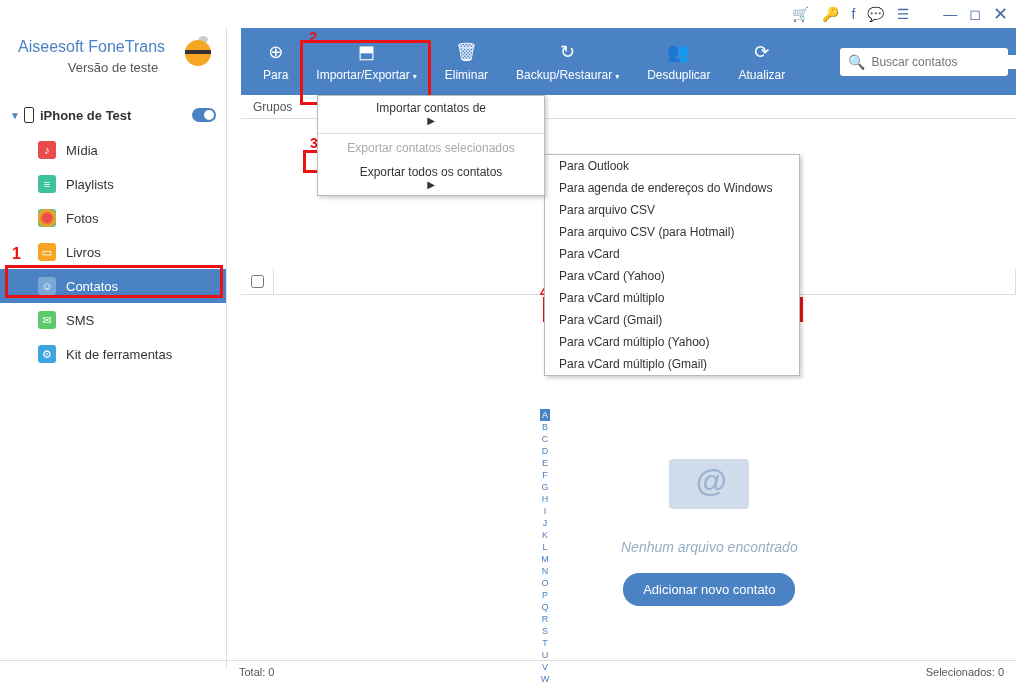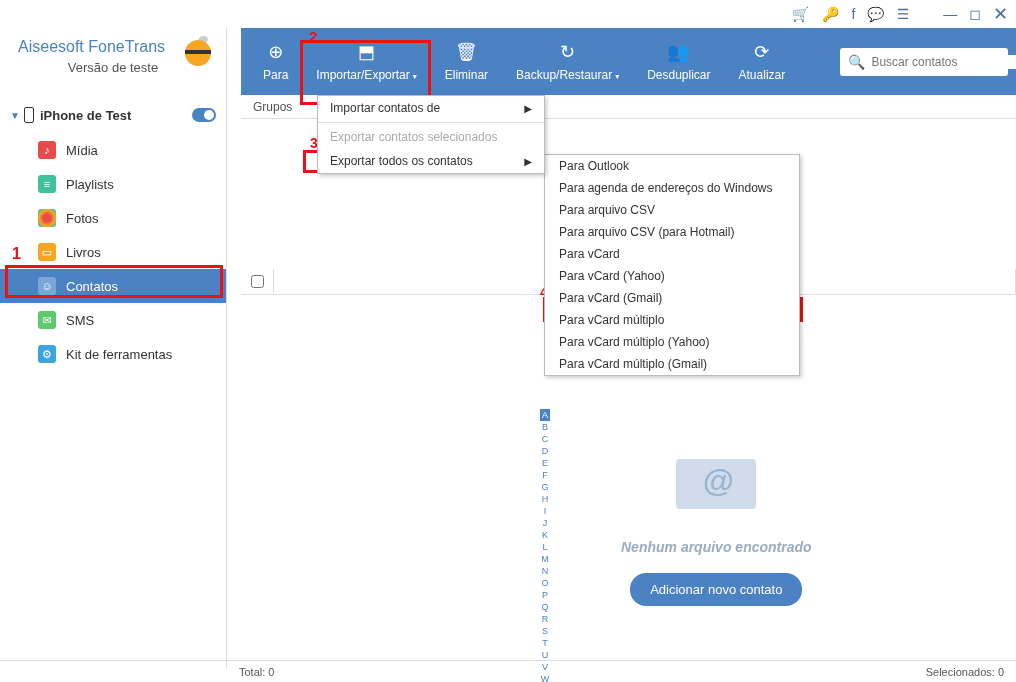--- a/index.html
+++ b/index.html
@@ -55,42 +55,42 @@
 .tool-btn { color: #fff; text-align: center; padding: 0 14px; font-size: 12px; cursor: pointer; display: flex; flex-direction: column; align-items: center; gap: 6px; }
 .tool-btn .ticon { font-size: 18px; height: 20px; display: flex; align-items: center; }
 .tool-caret { font-size: 8px; margin-left: 3px; }
 .search-box { margin-left: auto; background: #fff; border-radius: 3px; height: 28px; width: 168px; display: flex; align-items: center; padding: 0 8px; }
 .search-box input { border: none; outline: none; font-size: 12px; flex: 1; color: #888; }
 .search-icon { color: #4a82c4; margin-right: 6px; font-size: 14px; }
 
 .sub-header { height: 24px; border-bottom: 1px solid #ddd; display: flex; align-items: center; padding: 0 12px; font-size: 12px; color: #555; }
 
 .submenu { position: absolute; left: 76px; top: 67px; width: 228px; background: #fff; border: 1px solid #bbb; box-shadow: 2px 2px 4px rgba(0,0,0,0.2); z-index: 10; }
-.submenu-item { padding: 5px 12px; font-size: 12px; color: #333; display: flex; align-items: center; justify-content: space-between; cursor: pointer; }
+.submenu-item { padding: 5px 12px; font-size: 12px; color: #333; display: flex; align-items: center; justify-content: space-between; cursor: pointer; flex-direction: column; }
 .submenu-item.disabled { color: #aaa; cursor: default; }
 .submenu-item .arrow { font-size: 10px; color: #333; }
 .submenu-item.hl { background: #fff; }
 .submenu-sep { height: 1px; background: #ddd; margin: 2px 0; }
 
 .submenu2 { position: absolute; left: 303px; top: 126px; width: 256px; background: #fff; border: 1px solid #bbb; box-shadow: 2px 2px 4px rgba(0,0,0,0.2); z-index: 9; }
 .submenu2-item { padding: 4px 14px; font-size: 12px; color: #333; cursor: pointer; }
 
 .table-area { flex: 1; position: relative; }
 .table-header { height: 26px; border-bottom: 1px solid #ddd; display: flex; align-items: center; margin-top: 150px; }
 .th-check { width: 32px; display: flex; justify-content: center; }
 .th-check input { width: 13px; height: 13px; }
 .th-name { flex: 1; text-align: center; font-size: 12px; color: #333; border-left: 1px solid #ddd; border-right: 1px solid #ddd; height: 100%; display: flex; align-items: center; justify-content: center; }
 
 .alpha-index { position: absolute; left: 299px; top: 290px; width: 10px; font-size: 9px; color: #4a82c4; line-height: 12px; text-align: center; }
 
 .empty-state { position: absolute; left: 380px; top: 330px; text-align: center; color: #9cb4cf; }
 .empty-icon { width: 100px; height: 70px; margin: 0 auto 20px; position: relative; }
 .envelope { width: 80px; height: 50px; background: #d0dcec; border-radius: 4px; position: absolute; left: 10px; top: 10px; }
 .at-sym { position: absolute; font-size: 32px; color: #9cb4cf; font-style: italic; left: 36px; top: 14px; font-weight: bold; }
-.empty-text { font-size: 14px; color: #98adc6; font-style: italic; font-weight: bold; margin-bottom: 18px; }
+.empty-text { font-size: 14px; color: #98adc6; font-style: italic; font-weight: normal; margin-bottom: 18px; }
 .add-btn { background: #4a82c4; color: #fff; border: none; padding: 9px 20px; border-radius: 16px; font-size: 13px; cursor: pointer; }
 
 .statusbar { position: absolute; bottom: 0; left: 0; right: 0; height: 22px; border-top: 1px solid #ddd; display: flex; align-items: center; padding: 0 12px; font-size: 11px; color: #555; justify-content: space-between; }
 .statusbar .left { margin-left: 227px; }
 </style>
 </head>
 <body>
 
 <div class="titlebar">
   <span class="titlebar-icon">🛒</span>
@@ -204,22 +204,22 @@
         </div>
     </div>
 
     <div class="submenu2">
       <div class="submenu2-item">Para Outlook</div>
       <div class="submenu2-item">Para agenda de endereços do Windows</div>
       <div class="submenu2-item">Para arquivo CSV</div>
       <div class="submenu2-item">Para arquivo CSV (para Hotmail)</div>
       <div class="submenu2-item">Para vCard</div>
       <div class="submenu2-item">Para vCard (Yahoo)</div>
+      <div class="submenu2-item">Para vCard múltiplo</div>
       <div class="submenu2-item">Para vCard (Gmail)</div>
-      <div class="submenu2-item">Para vCard múltiplo</div>
       <div class="submenu2-item">Para vCard múltiplo (Yahoo)</div>
       <div class="submenu2-item">Para vCard múltiplo (Gmail)</div>
     </div>
 
     <div class="table-area">
       <div class="table-header">
         <div class="th-check">
             <input type="checkbox" style="">
           </div>
         <div class="th-name">Nome</div>

